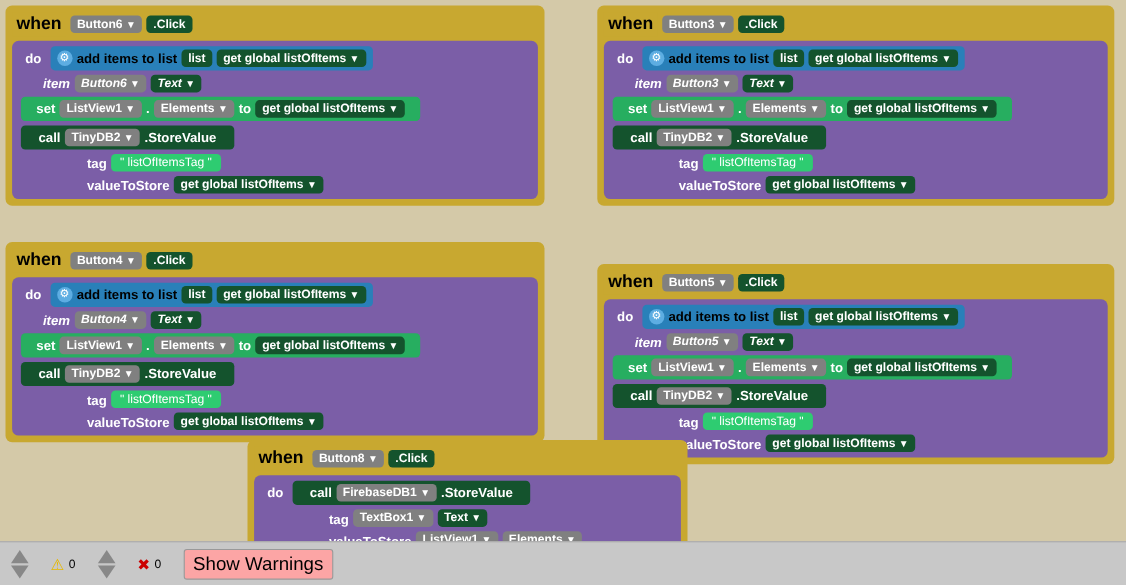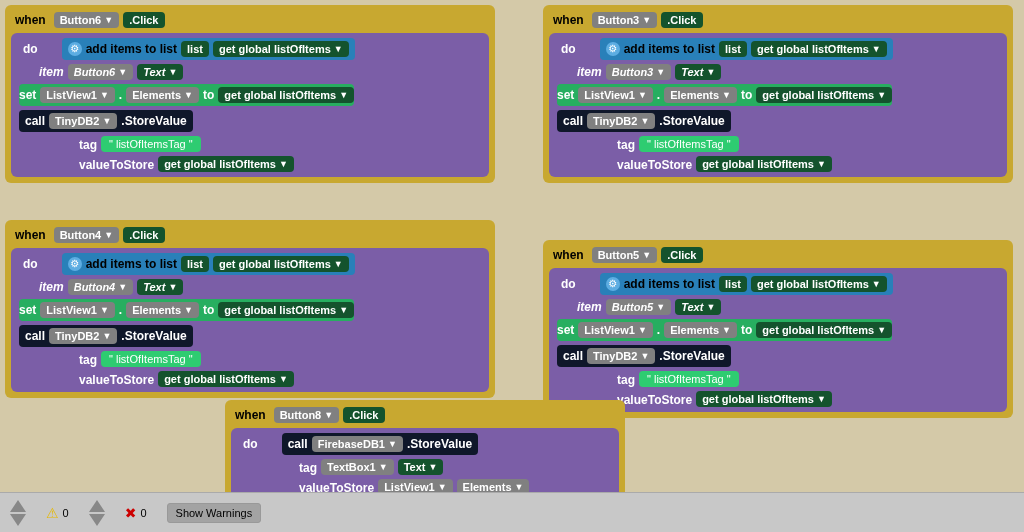--- a/index.html
+++ b/index.html
@@ -33,21 +33,21 @@
       display: flex;
       align-items: center;
       gap: 4px;
       margin-bottom: 4px;
     }
 
     .when-label {
       background: #c8a830;
       color: #000;
       font-weight: bold;
-      font-size: 12px;
+      font-size: 16px;
       padding: 2px 4px;
     }
 
     .block-pill {
       border-radius: 4px;
       padding: 2px 6px;
       font-size: 11px;
       font-weight: bold;
       display: inline-flex;
       align-items: center;
@@ -82,52 +82,52 @@
     .do-label {
       color: #fff;
       font-weight: bold;
       font-size: 12px;
       padding: 2px 4px;
     }
 
     .block-row {
       display: flex;
       align-items: center;
-      gap: 20px;
+      gap: 4px;
       flex-wrap: nowrap;
     }
 
     .indent-row {
       display: flex;
       align-items: center;
       gap: 4px;
       margin-left: 20px;
       font-style: italic;
     }
 
     
     .set-block {
       background: #27ae60;
       border-radius: 4px;
-      padding: 3px 0;
+      padding: 3px 14px;
       display: flex;
       align-items: center;
       gap: 4px;
     }
 
     .set-text {
       color: #fff;
       font-weight: bold;
     }
 
     
     .call-block {
-      background: #0f172a;
+      background: #14532d;
       border-radius: 4px;
-      padding: 3px 6px;
+      padding: 3px 16px;
       display: flex;
       align-items: center;
       gap: 4px;
     }
 
     .call-text {
       color: #fff;
       font-weight: bold;
     }
 
@@ -199,25 +199,25 @@
       color: #e6b800;
       font-size: 14px;
     }
 
     .error-icon {
       color: #cc0000;
       font-size: 14px;
     }
 
     .show-warnings-btn {
-      background: #a3a3a3;
+      background: #fca5a5;
       border: 1px solid #999;
       border-radius: 3px;
       padding: 3px 8px;
-      font-size: 11px;
+      font-size: 17px;
       cursor: pointer;
     }
 
     .triangle-up {
       width: 0;
       height: 0;
       border-left: 8px solid transparent;
       border-right: 8px solid transparent;
       border-bottom: 12px solid #888;
     }

